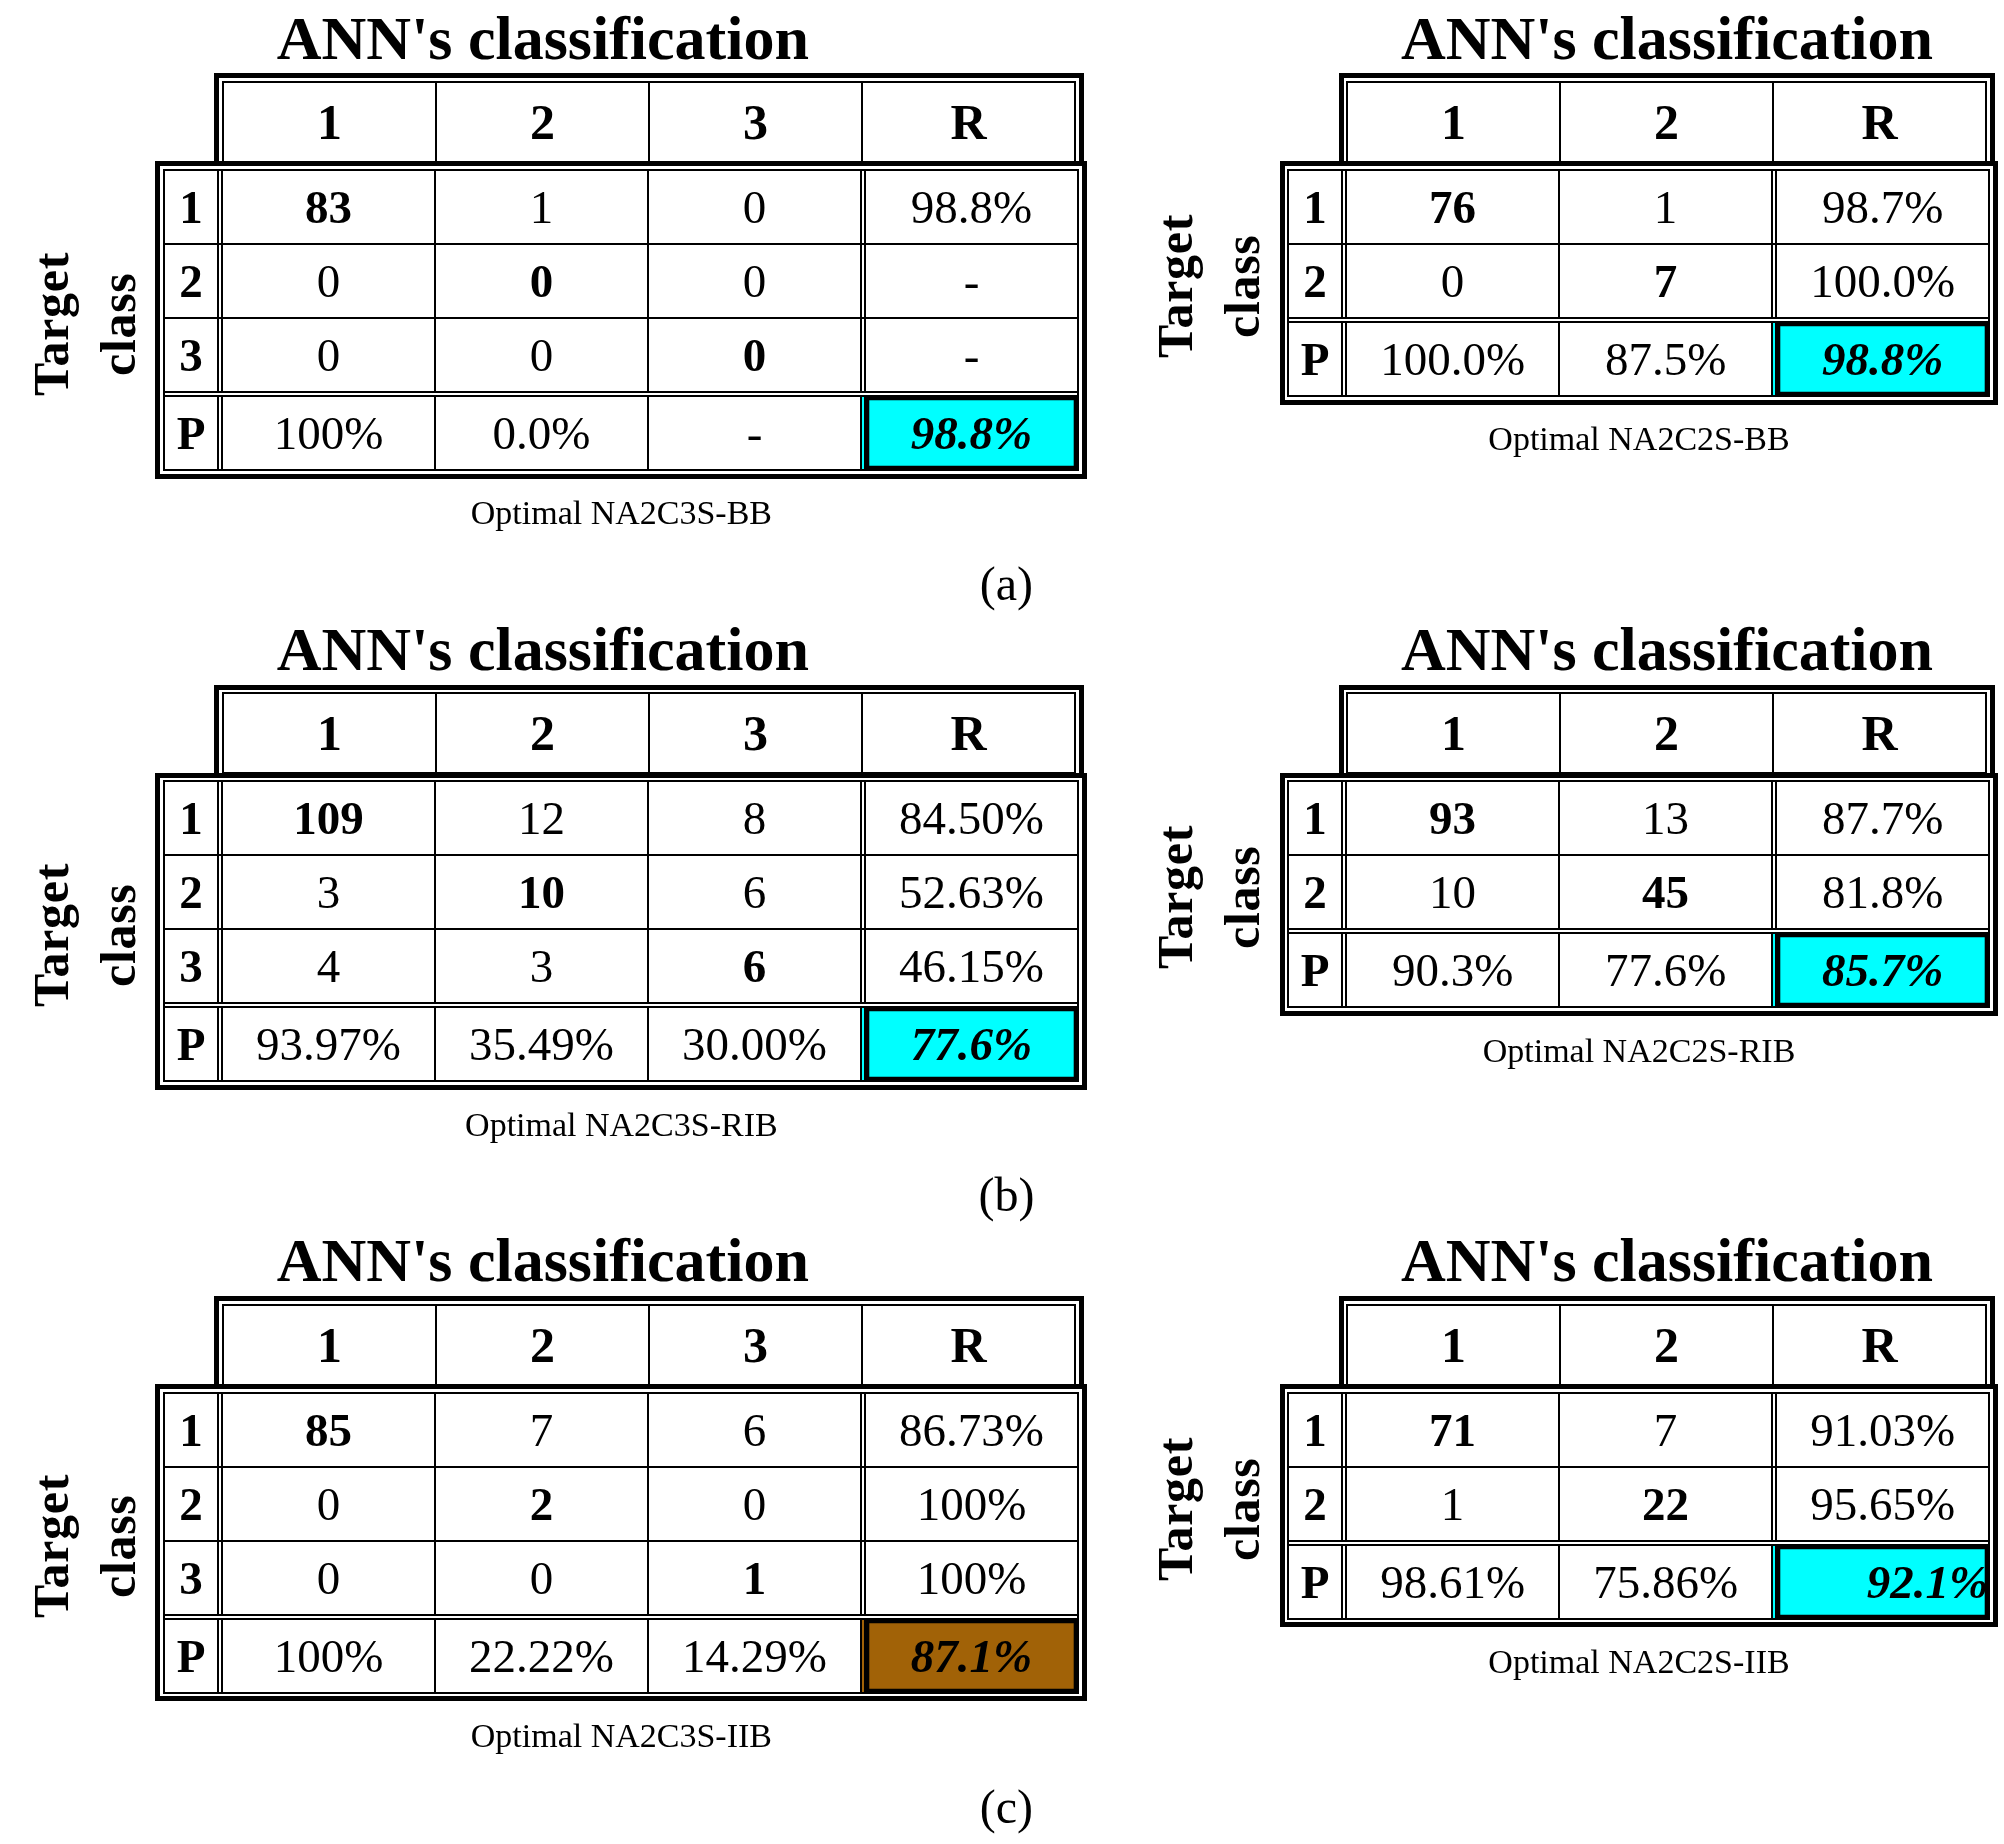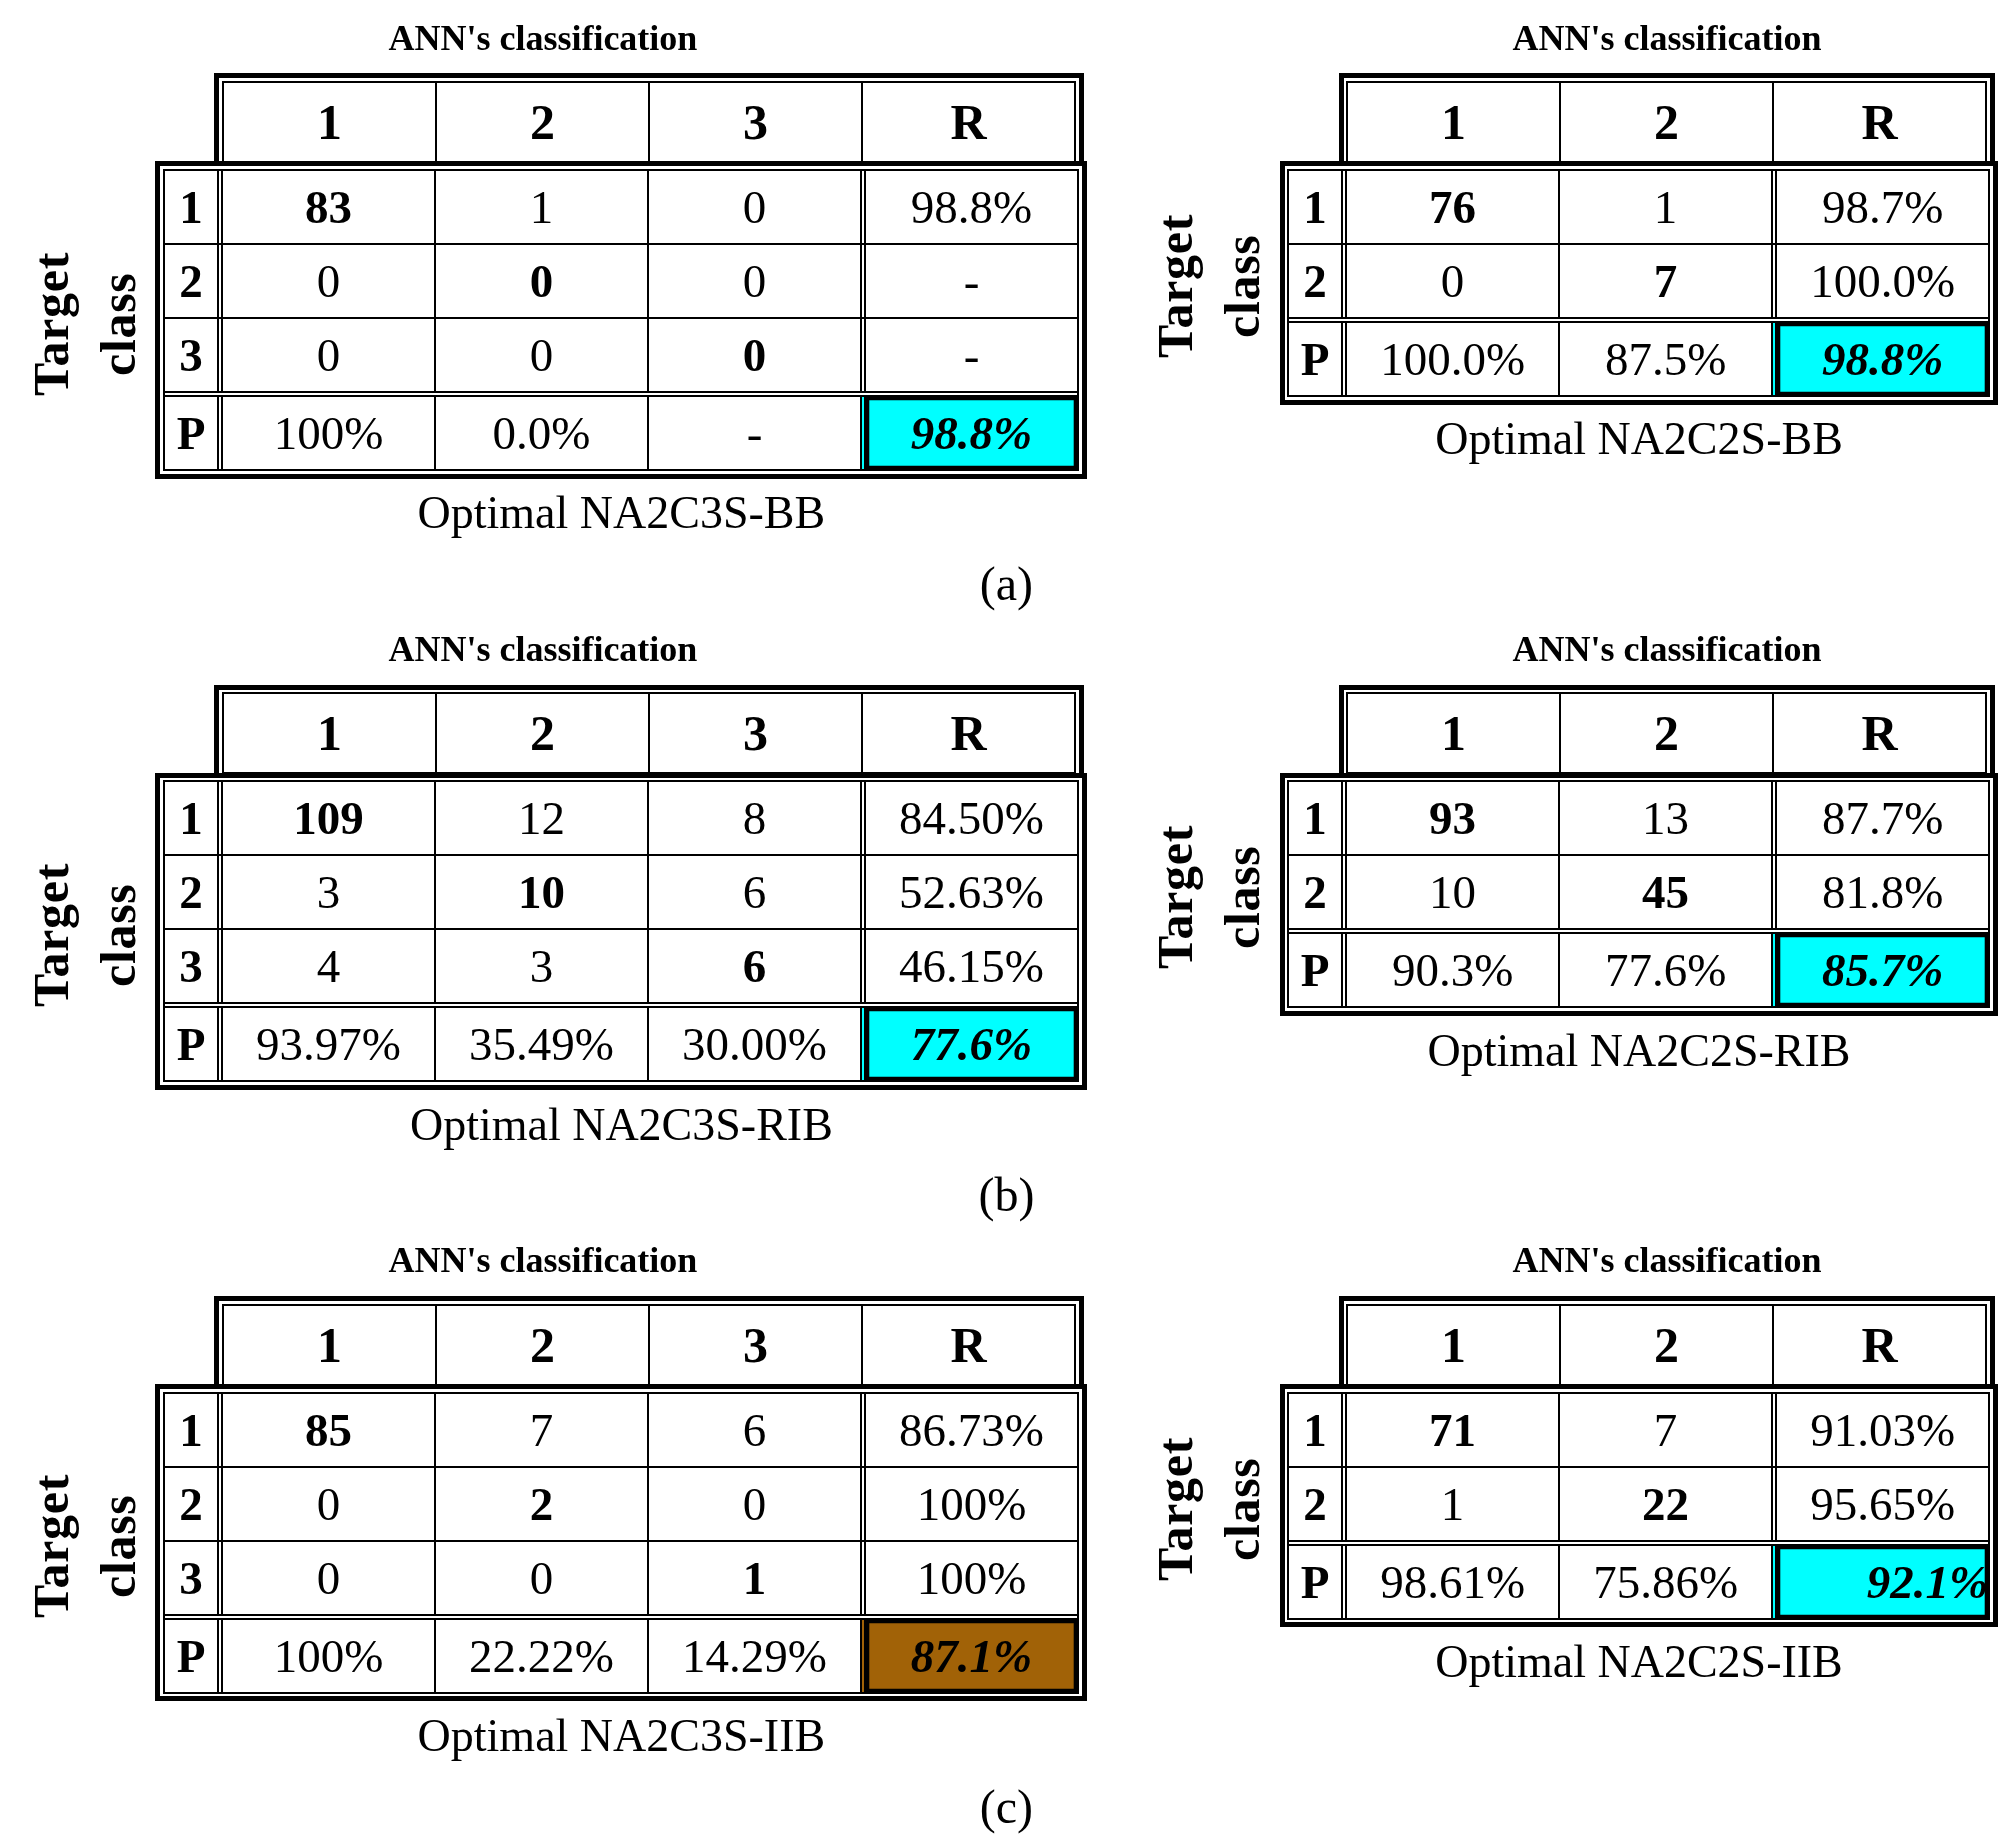--- a/index.html
+++ b/index.html
@@ -50,21 +50,21 @@
     line-height: 67px;
     text-align: center;
     letter-spacing: 0.7px;
   }
 
   .title {
     margin-left: 59px;
     width: 657px;
     text-align: center;
     font-weight: bold;
-    font-size: 36px;
+    font-size: 62px;
     height: 63px;
     line-height: 63px;
     margin-bottom: 3.9px;
     white-space: nowrap;
   }
 
   .strip {
     margin-left: 59px;
     width: fit-content;
     border: 5.2px solid #000;
@@ -112,21 +112,21 @@
   .dcell.firstdata { border-left: none; }
   .rcell { width: 211px; border-left: 6.5px double #000; }
   .diag { font-weight: bold; }
   .cyan {
     font-weight: bold;
     font-style: italic;
   }
 
   .caption {
     text-align: center;
-    font-size: 46px;
+    font-size: 34px;
     height: 61px;
     line-height: 61px;
     margin-top: 3.9px;
     white-space: nowrap;
   }
   .cm3 .caption { width: 932px; }
   .cm2 .caption { width: 719px; }
 </style>
 </head>
 <body>

